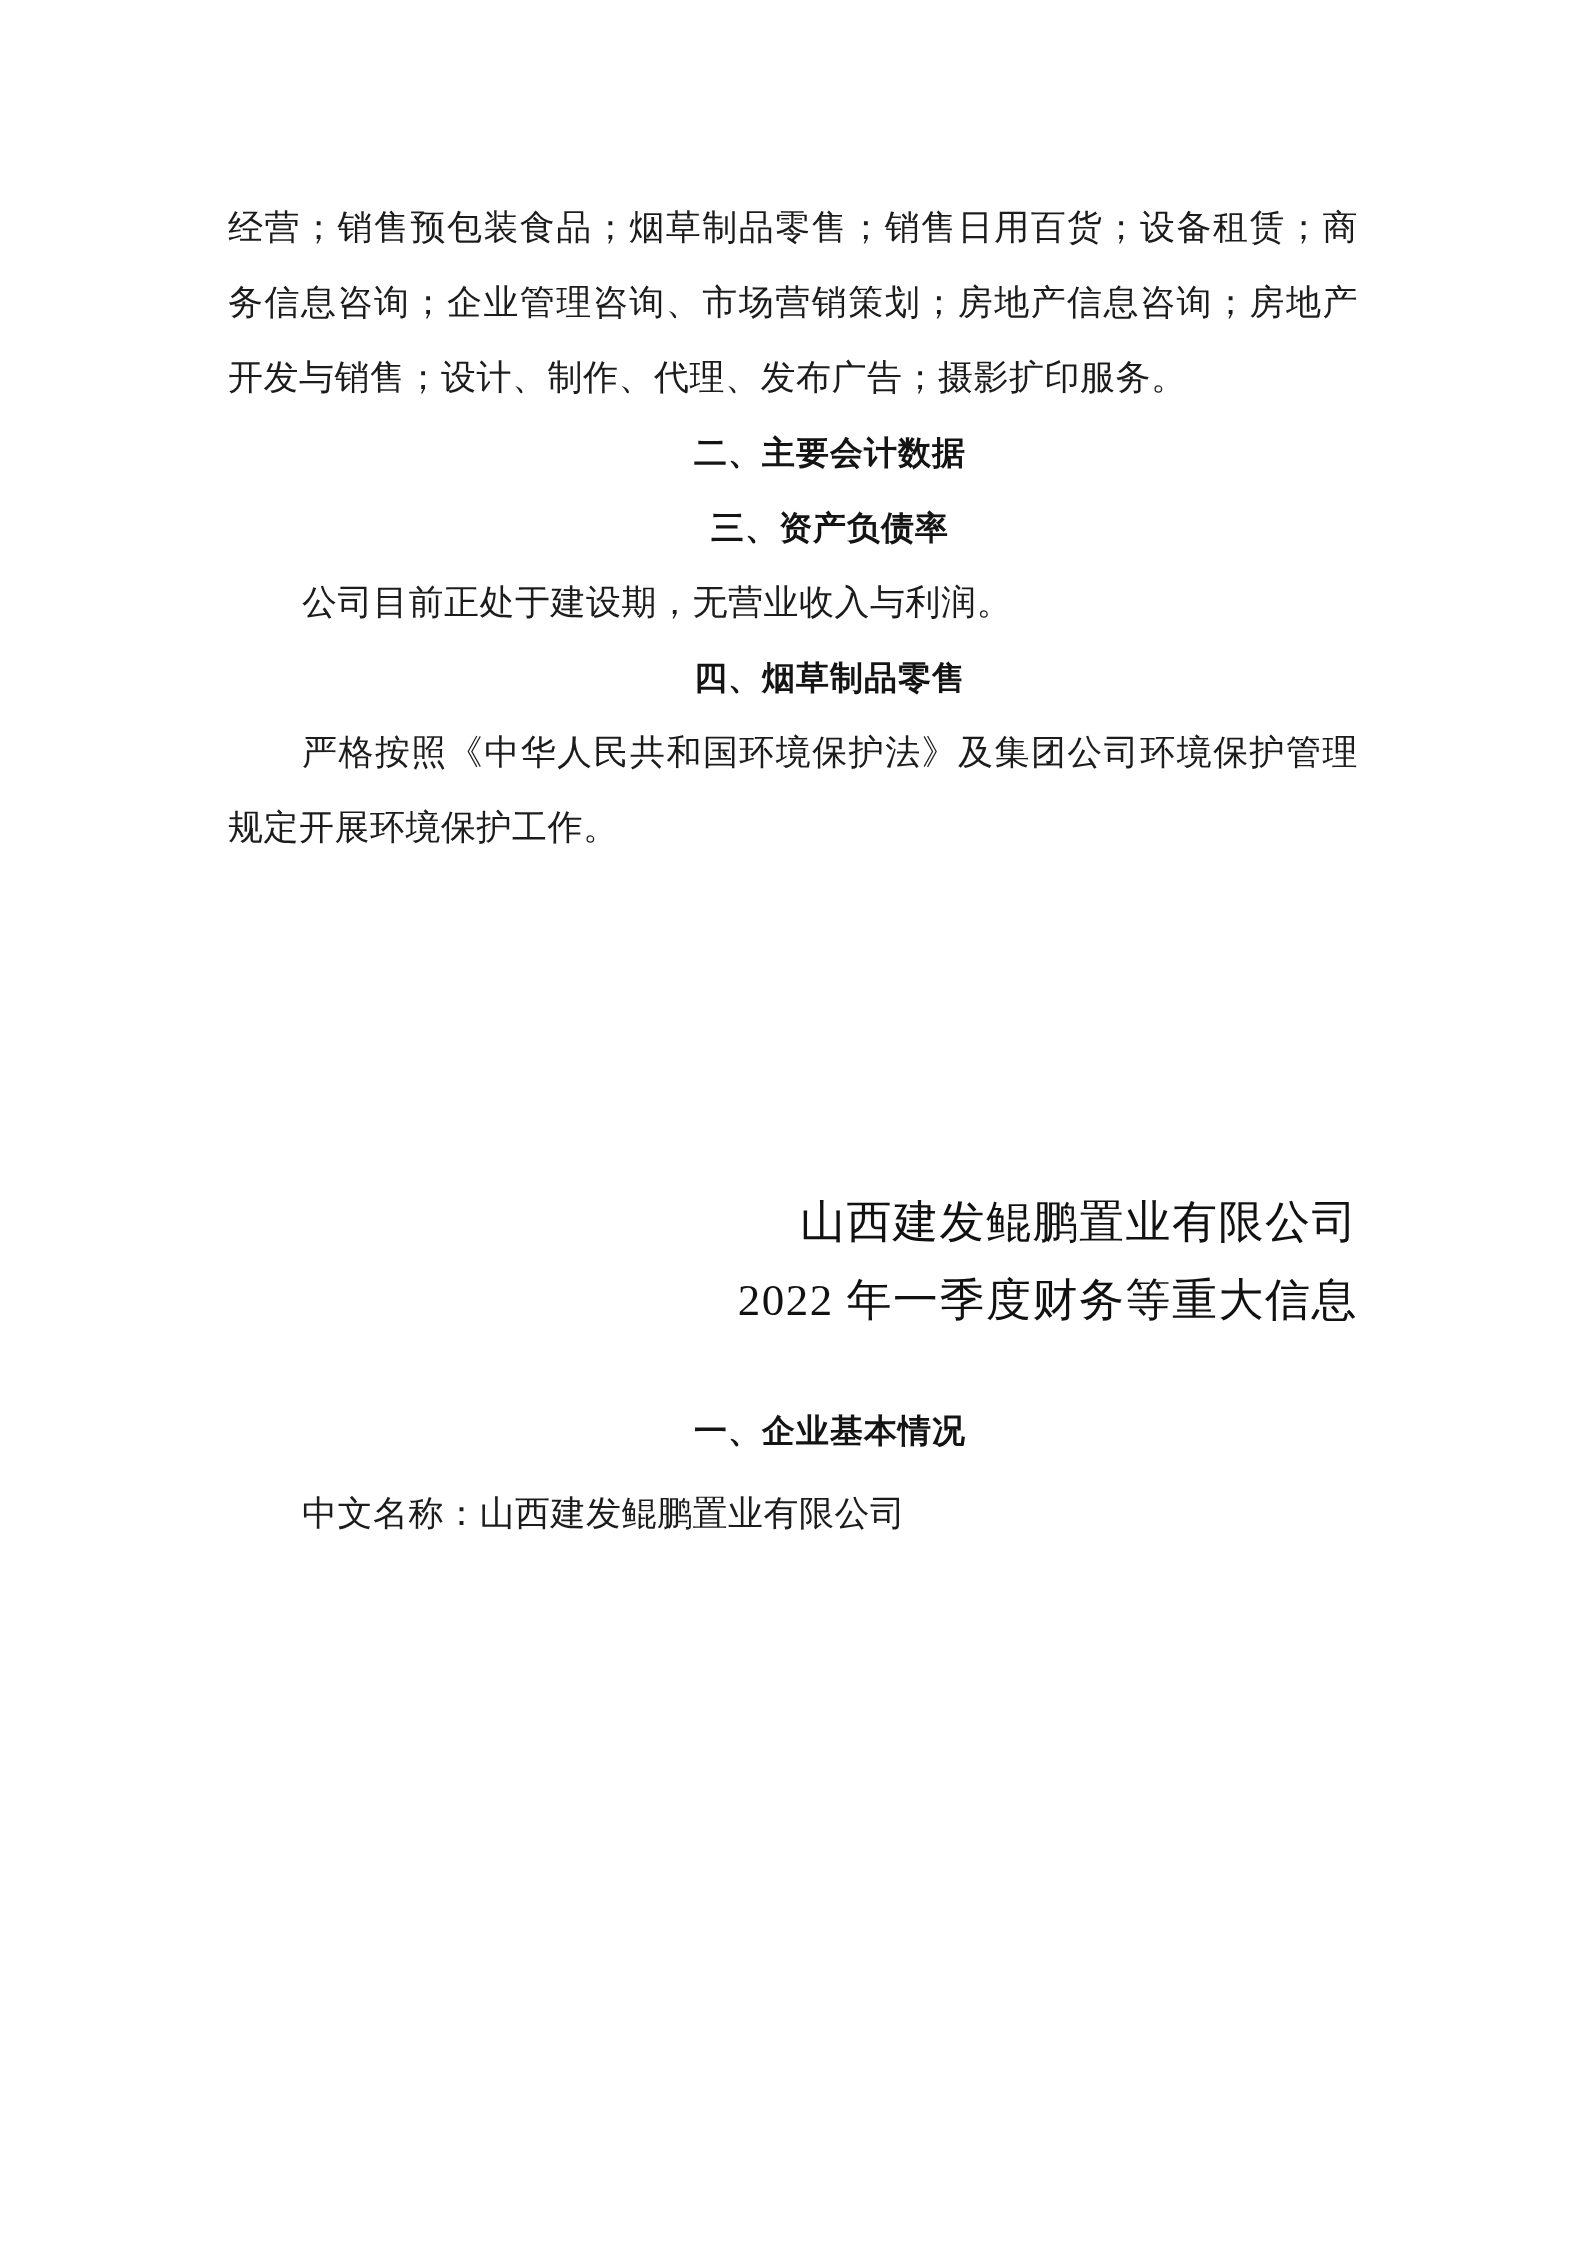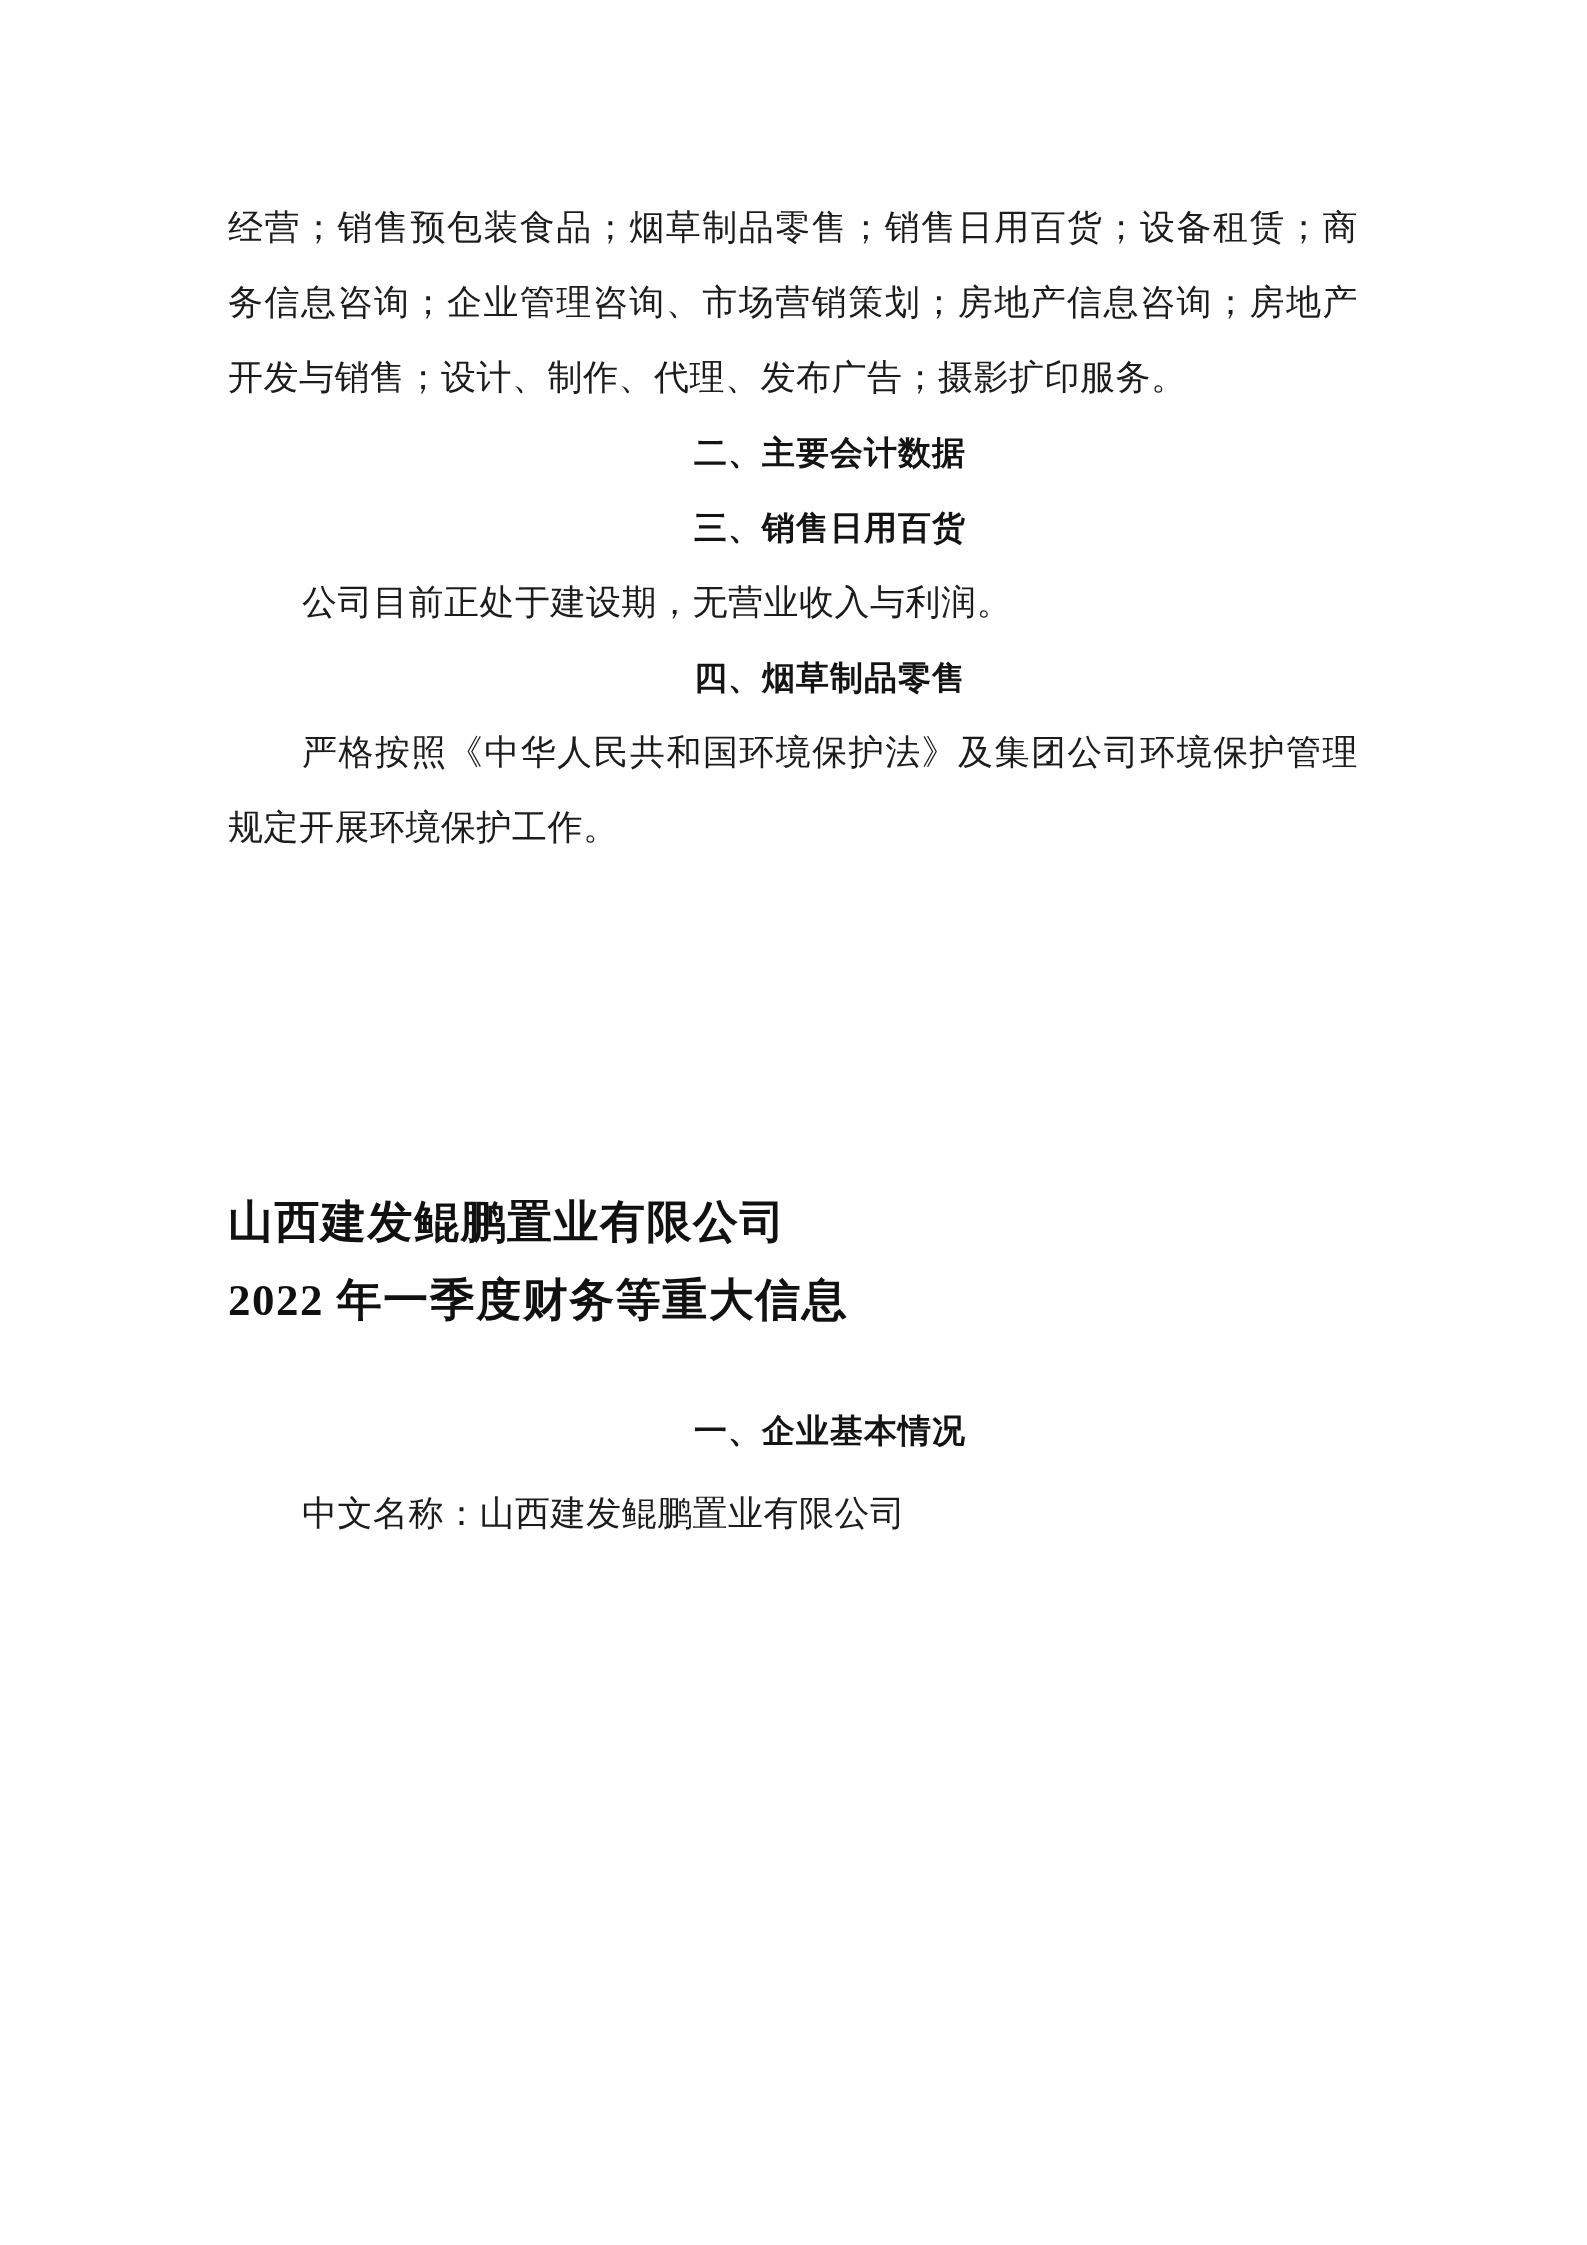--- a/index.html
+++ b/index.html
@@ -49,43 +49,42 @@
     font-weight: bold;
     line-height: 75px;
     letter-spacing: 1px;
     color: #141414;
     margin: 0;
     text-indent: 74px;
     text-align: center;
   }
   .spacer-lg { height: 318px; }
   .doc-title {
-    text-align: left;
+    text-align: right;
     font-family: "Liberation Serif", "DejaVu Serif", serif;
     font-size: 45px;
     line-height: 78px;
     letter-spacing: 1.5px;
     color: #111111;
     margin: 0;
-    font-weight: bold;
   }
   .after-title { height: 54px; }
   .gap-sm { height: 8px; }
 </style>
 </head>
 <body>
 
 <div class="page">
   <div class="content">
 
     <p class="para cont">经营；销售预包装食品；烟草制品零售；销售日用百货；设备租赁；商务信息咨询；企业管理咨询、市场营销策划；房地产信息咨询；房地产开发与销售；设计、制作、代理、发布广告；摄影扩印服务。</p>
 
     <h2 class="heading">二、主要会计数据</h2>
 
-    <h2 class="heading">三、销售日用百货</h2>
+    <h2 class="heading">三、资产负债率</h2>
     <p class="para indent">公司目前正处于建设期，无营业收入与利润。</p>
 
     <h2 class="heading">四、烟草制品零售</h2>
     <p class="para indent">严格按照《中华人民共和国环境保护法》及集团公司环境保护管理规定开展环境保护工作。</p>
 
     <div class="spacer-lg"></div>
 
     <div class="doc-title">山西建发鲲鹏置业有限公司</div>
     <div class="doc-title">2022 年一季度财务等重大信息</div>
 

